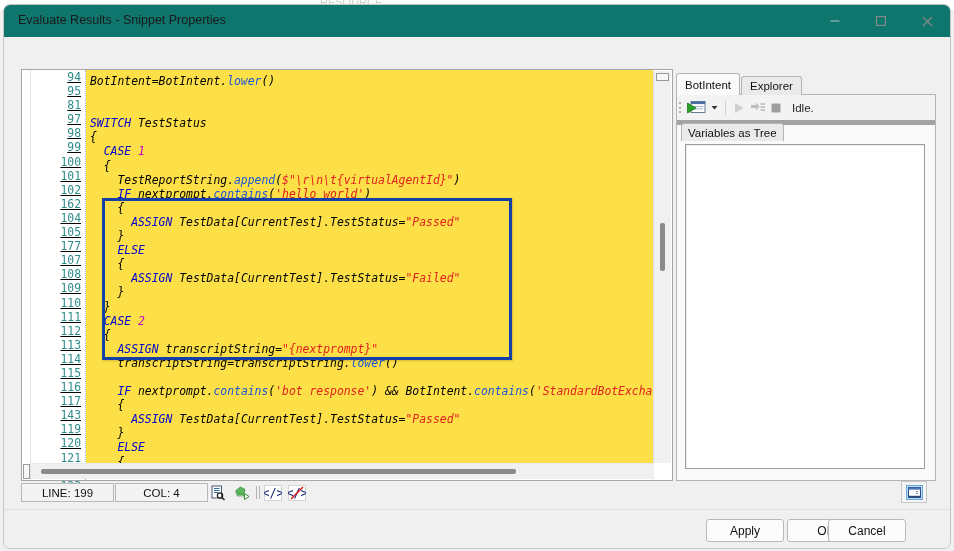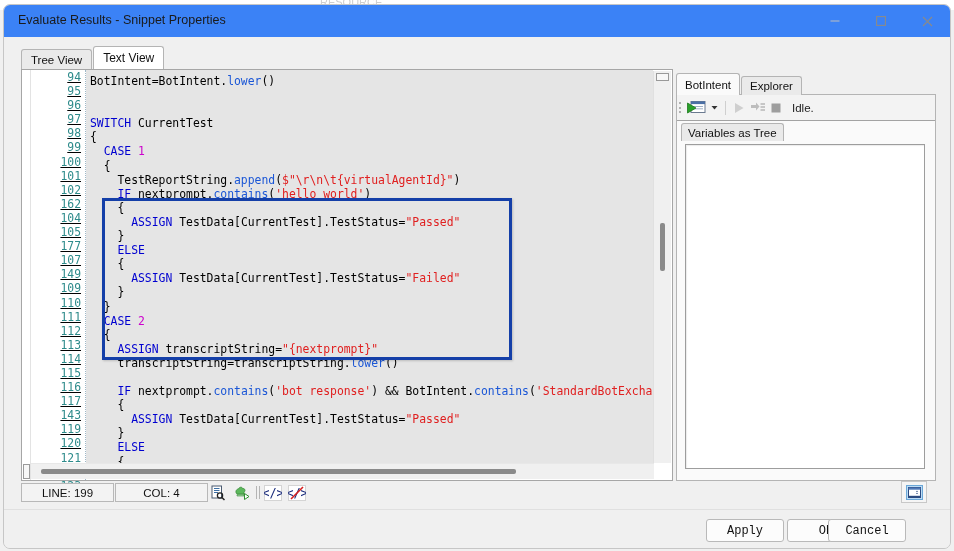--- a/index.html
+++ b/index.html
@@ -14,21 +14,21 @@
   
   .bg-strip{position:absolute;left:0;top:0;width:954px;height:10px;background:#ffffff;overflow:hidden;}
   .bg-ghost{position:absolute;top:-4px;font-size:11px;color:#cfcfcf;font-family:"Liberation Sans",sans-serif;white-space:nowrap;}
 
   
   .dialog{
     position:absolute;left:3px;top:4px;width:948px;height:545px;
     background:#f0f0f0;border:1px solid #c6c6c6;border-radius:7px;
     box-sizing:border-box;overflow:hidden;
   }
-  .titlebar{position:absolute;left:0;top:0;width:946px;height:32px;background:#3b82f6;}
+  .titlebar{position:absolute;left:0;top:0;width:946px;height:32px;background:#0f766e;}
   .title-text{position:absolute;left:14px;top:8px;font-size:12.5px;color:#1a1a1a;white-space:nowrap;}
   .wbtns{position:absolute;right:0;top:0;height:32px;display:flex;}
   .wbtn{width:46px;height:32px;display:flex;align-items:center;justify-content:center;}
   .wbtn svg{display:block;}
 
   
   .tabstrip{position:absolute;left:17px;top:42px;height:22px;display:flex;align-items:flex-end;}
   .tab{
     height:20px;padding:0 9px;font-size:11.5px;color:#111;
     display:flex;align-items:center;justify-content:center;
@@ -42,21 +42,21 @@
     position:absolute;left:17px;top:64px;width:652px;height:412px;
     background:#ffffff;border:1px solid #a6a6a6;box-sizing:border-box;
   }
   .edge-l{position:absolute;left:0;top:0;width:8px;height:100%;background:#ffffff;border-right:1px solid #e3e3e3;}
   .gutter{
     position:absolute;left:9px;top:0;width:54px;height:100%;
     background:#ffffff;border-right:1px dotted #9fb8c8;
   }
   .codearea{
     position:absolute;left:64px;top:0;right:19px;bottom:16px;
-    overflow:hidden;background:#e5e5e5;
+    overflow:hidden;background:#fde047;font-style:italic;
   }
   .codelines{position:absolute;left:0;top:4px;width:1400px;}
   .gutlines{position:absolute;left:0;top:0;width:54px;text-decoration:underline;}
   .ln{
     height:14.1px;line-height:14.1px;font-family:"DejaVu Sans Mono",monospace;
     font-size:11.4px;color:#2e8b8b;text-align:right;padding-right:4px;box-sizing:border-box;
     white-space:nowrap;
   }
   .cl{
     height:14.1px;line-height:14.1px;font-family:"DejaVu Sans Mono",monospace;
@@ -88,21 +88,21 @@
   .rtab{
     height:19px;padding:0 8px;font-size:11.5px;color:#111;
     display:flex;align-items:center;border:1px solid #b4b4b4;border-bottom:none;
     background:#eaeaea;border-radius:3px 3px 0 0;margin-right:1px;box-sizing:border-box;
   }
   .rtab.active{background:#fafafa;height:22px;}
   .rbody{
     position:absolute;left:0;top:25px;width:260px;height:387px;
     background:#fafafa;border:1px solid #b4b4b4;box-sizing:border-box;
   }
-  .dbg-toolbar{position:absolute;left:0;top:0;width:258px;height:25px;background:#f3f3f3;border-bottom:1px solid #a3a3a3;display:flex;align-items:center;}
+  .dbg-toolbar{position:absolute;left:0;top:0;width:258px;height:25px;background:#f3f3f3;border-bottom:5px solid #a3a3a3;display:flex;align-items:center;}
   .grip{width:8px;height:25px;display:flex;align-items:center;justify-content:center;}
   .grip i{display:block;width:2px;height:11px;background:transparent;border-left:2px dotted #b0b0b0;}
   .tbtn{height:25px;display:flex;align-items:center;justify-content:center;padding:0 2px;}
   .sep{width:1px;height:14px;background:#cfcfcf;margin:0 4px;}
   .idle{font-size:11.5px;color:#222;margin-left:8px;}
 
   .vtabs{position:absolute;left:4px;top:28px;display:flex;align-items:flex-end;z-index:2;}
   .vtab{
     height:18px;padding:0 6px;font-size:11.5px;color:#111;display:flex;align-items:center;
     border:1px solid #b4b4b4;border-bottom:none;background:#eaeaea;border-radius:3px 3px 0 0;
@@ -125,21 +125,21 @@
   .sic{width:24px;height:19px;display:flex;align-items:center;justify-content:center;}
   .sdiv{width:1px;height:13px;background:#b4b4b4;margin:0 2px;}
   .sdiv2{width:1px;height:13px;background:#b4b4b4;margin:0 1px 0 0;}
   .panel-toggle{
     position:absolute;left:880px;top:-2px;width:26px;height:22px;
     border:1px solid #c8c8c8;background:#f5f5f5;display:flex;align-items:center;justify-content:center;box-sizing:border-box;
   }
 
   
   .footer-sep{position:absolute;left:0;top:504px;width:946px;height:1px;background:#e0e0e0;}
-  .footer{position:absolute;left:0;top:505px;width:946px;height:39px;background:#f0f0f0;font-family:Liberation Mono, monospace;}
+  .footer{position:absolute;left:0;top:505px;width:946px;height:39px;background:#f0f0f0;}
   .fbtn{
     position:absolute;top:9px;width:78px;height:23px;border:1px solid #b9b9b9;
     border-radius:3px;background:#fcfcfc;font-size:12px;color:#111;
     display:flex;align-items:center;justify-content:center;box-sizing:border-box;
   }
 </style>
 </head>
 <body>
 
 <div id="root">
@@ -166,44 +166,40 @@
         </div>
         <div class="wbtn">
           <svg width="13" height="13" viewBox="0 0 13 13">
               <line x1="2" y1="2" x2="11" y2="11" stroke="#8a8a8a" stroke-width="1.1"></line>
               <line x1="11" y1="2" x2="2" y2="11" stroke="#8a8a8a" stroke-width="1.1"></line>
             </svg>
         </div>
       </div>
     </div>
 
-    <div class="tabstrip">
-      <div class="tab">Tree View</div>
-      <div class="tab active">Text View</div>
-    </div>
 
     <div class="editor-wrap">
       <div class="edge-l"></div>
       <div class="gutter">
         <div class="gutlines" id="gutlines">
             <div class="ln">94</div>
             <div class="ln">95</div>
-            <div class="ln">96</div>
+            <div class="ln">81</div>
             <div class="ln">97</div>
             <div class="ln">98</div>
             <div class="ln">99</div>
             <div class="ln">100</div>
             <div class="ln">101</div>
             <div class="ln">102</div>
             <div class="ln">162</div>
             <div class="ln">104</div>
             <div class="ln">105</div>
             <div class="ln">177</div>
             <div class="ln">107</div>
-            <div class="ln">149</div>
+            <div class="ln">108</div>
             <div class="ln">109</div>
             <div class="ln">110</div>
             <div class="ln">111</div>
             <div class="ln">112</div>
             <div class="ln">113</div>
             <div class="ln">114</div>
             <div class="ln">115</div>
             <div class="ln">116</div>
             <div class="ln">117</div>
             <div class="ln">143</div>
@@ -212,21 +208,21 @@
             <div class="ln">121</div>
             <div class="ln">122</div>
             <div class="ln">123</div>
           </div>
       </div>
       <div class="codearea">
         <div class="codelines" id="codelines">
             <div class="cl"><span>BotIntent=BotIntent.</span><span class="fn">lower</span><span>()</span></div>
             <div class="cl">&nbsp;</div>
             <div class="cl">&nbsp;</div>
-            <div class="cl"><span class="kw">SWITCH</span><span> CurrentTest</span></div>
+            <div class="cl"><span class="kw">SWITCH</span><span> TestStatus</span></div>
             <div class="cl"><span>{</span></div>
             <div class="cl"><span>  </span><span class="kw">CASE</span><span> </span><span class="num">1</span></div>
             <div class="cl"><span>  {</span></div>
             <div class="cl"><span>    TestReportString.</span><span class="fn">append</span><span>(</span><span class="str">$"\r\n\t{virtualAgentId}"</span><span>)</span></div>
             <div class="cl"><span>    </span><span class="kw">IF</span><span> nextprompt.</span><span class="fn">contains</span><span>(</span><span class="str">'hello world'</span><span>)</span></div>
             <div class="cl"><span>    {</span></div>
             <div class="cl"><span>      </span><span class="kw">ASSIGN</span><span> TestData[CurrentTest].TestStatus=</span><span class="str">"Passed"</span></div>
             <div class="cl"><span>    }</span></div>
             <div class="cl"><span>    </span><span class="kw">ELSE</span></div>
             <div class="cl"><span>    {</span></div>

